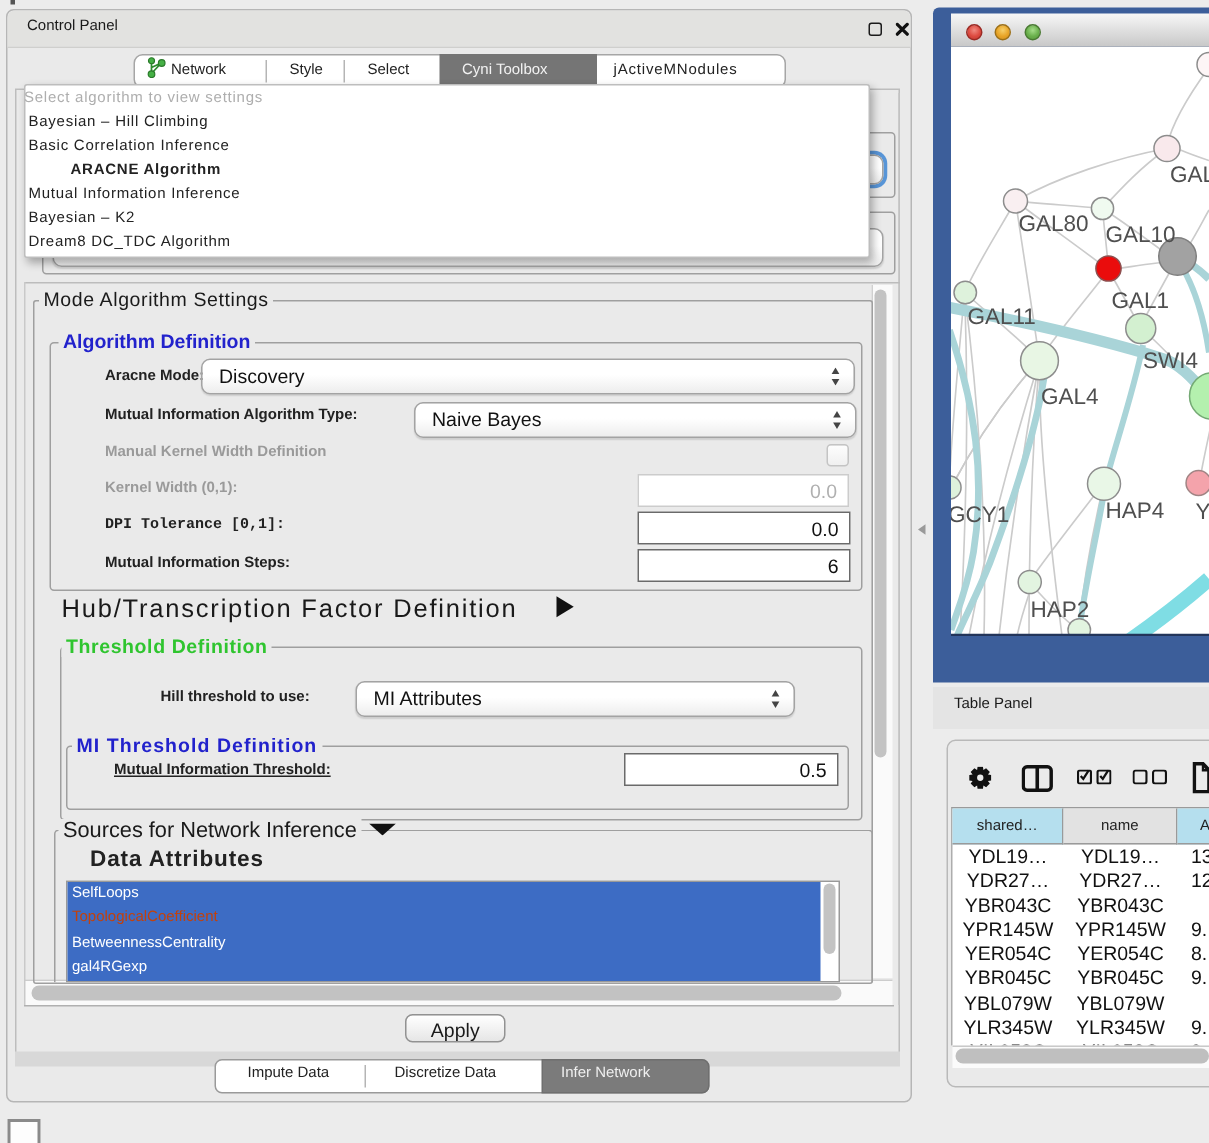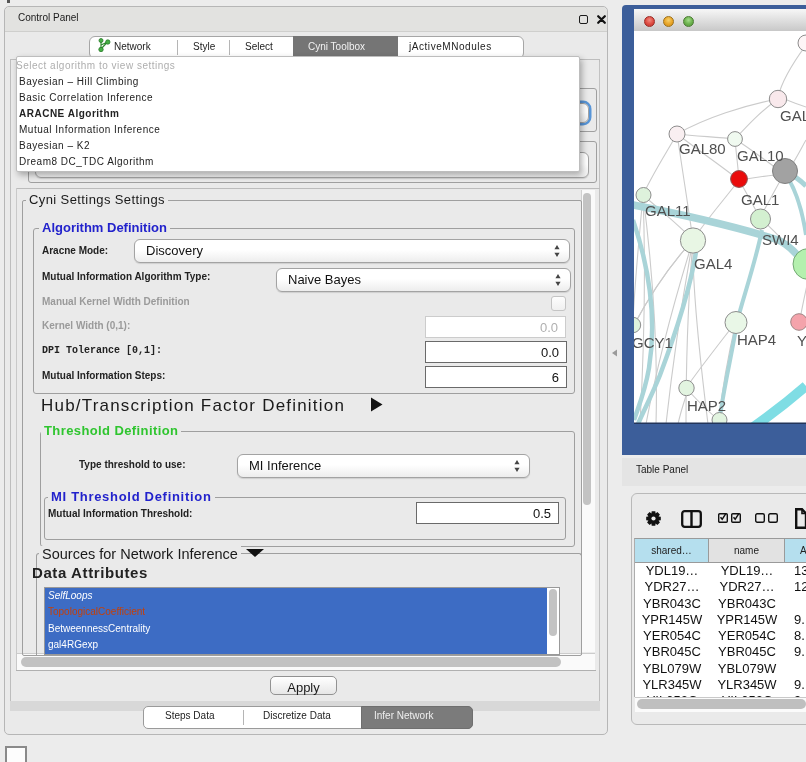--- a/index.html
+++ b/index.html
@@ -1,18 +1,18 @@
 <!DOCTYPE html>
 <html><head><meta charset="utf-8">
 <style>
 html,body{margin:0;padding:0;}
 body{width:806px;height:762px;background:#ececec;font-family:"Liberation Sans",sans-serif;position:relative;overflow:hidden;}
 .abs{position:absolute;}
 .lbl{position:absolute;font-size:10px;color:#222;white-space:nowrap;}
-.b{font-weight:bold;}
+.b{font-weight:bold;margin-left:28px;}
 .combo{position:absolute;border:1px solid #a3a3a3;border-radius:6px;background:linear-gradient(#ffffff,#ffffff 45%,#ededed);box-shadow:0 1px 1px rgba(0,0,0,0.12);}
 .combo .ct{position:absolute;left:11px;top:3px;font-size:13px;color:#111;}
 .carr{position:absolute;right:9px;top:50%;width:6px;height:12px;margin-top:-6px;}
 .field{position:absolute;background:#fff;border:1px solid #6a6a6a;font-size:13px;color:#111;text-align:right;}
 .fv{position:absolute;right:7px;top:3px;font-size:13px;}
 .group{position:absolute;border:1px solid #9f9f9f;border-radius:3px;}
 .gtitle{position:absolute;top:-8px;font-size:13px;background:#eaeaea;padding:0 3px;white-space:nowrap;}
 </style></head>
 <body>
 
@@ -40,21 +40,21 @@
 <div class="abs" style="left:581px;top:190px;width:14px;height:462px;background:#fafafa;border-left:1px solid #d0d0d0;box-sizing:border-box;"></div>
 <div class="abs" style="left:583px;top:193px;width:8px;height:312px;background:#c3c3c3;border-radius:4px;"></div>
 <div class="abs" style="left:599px;top:62px;width:1px;height:608px;background:#c2c2c2;"></div>
 <div class="abs" style="left:16px;top:653px;width:579px;height:17px;background:#fafafa;border-top:1px solid #cccccc;box-sizing:border-box;"></div>
 <div class="abs" style="left:21px;top:657px;width:540px;height:10px;background:#c2c2c2;border-radius:5px;"></div>
 <div class="abs" style="left:16px;top:670px;width:580px;height:1px;background:#b0b0b0;"></div>
 
 <div class="abs" style="left:16px;top:188px;width:584px;height:1px;background:#bcbcbc;"></div>
 <div class="abs" style="left:16px;top:188px;width:1px;height:482px;background:#c9c9c9;"></div>
 <div class="group" style="left:22px;top:200px;width:558px;height:454px;border-radius:2px;"></div>
-<div class="gtitle" style="left:26px;top:192px;color:#1a1a1a;letter-spacing:0.4px;">Cyni Settings Settings</div>
+<div class="gtitle" style="left:26px;top:192px;color:#1a1a1a;letter-spacing:0.4px;">Mode Algorithm Settings</div>
 
 <div class="group" style="left:33px;top:228px;width:540px;height:164px;"></div>
 <div class="gtitle" style="left:39px;top:220px;color:#2222cc;font-weight:bold;">Algorithm Definition</div>
 
 <div class="lbl b" style="left:42px;top:245px;">Aracne Mode:</div>
 <div class="combo" style="left:134px;top:239px;width:434px;height:22px;">
     <span class="ct">Discovery</span>
     <svg class="carr" viewBox="0 0 7 14">
       <path d="M3.5 0 L6.5 5 H0.5 Z" fill="#444"></path>
       <path d="M3.5 14 L6.5 9 H0.5 Z" fill="#444"></path>
@@ -89,57 +89,57 @@
   </div>
 
 <div class="lbl" style="left:41px;top:396px;font-size:17px;letter-spacing:1.2px;color:#1a1a1a;">Hub/Transcription Factor Definition</div>
 <svg class="abs" style="left:369px;top:397px;" width="15" height="15" viewBox="0 0 15 15">
     <path d="M2 0.5 L13.5 7.5 L2 14.5 Z" fill="#111"></path>
   </svg>
 
 <div class="group" style="left:40px;top:431px;width:533px;height:114px;"></div>
 <div class="gtitle" style="left:41px;top:423px;color:#2fc52f;font-weight:bold;letter-spacing:0.4px;">Threshold Definition</div>
 
-<div class="lbl b" style="left:79px;top:459px;">Type threshold to use:</div>
+<div class="lbl b" style="left:79px;top:459px;">Hill threshold to use:</div>
 <div class="combo" style="left:237px;top:454px;width:291px;height:22px;">
-    <span class="ct">MI Inference</span>
+    <span class="ct">MI Attributes</span>
     <svg class="carr" viewBox="0 0 7 14">
       <path d="M3.5 0 L6.5 5 H0.5 Z" fill="#444"></path>
       <path d="M3.5 14 L6.5 9 H0.5 Z" fill="#444"></path>
     </svg>
   </div>
 
 <div class="group" style="left:44px;top:497px;width:520px;height:41px;"></div>
 <div class="gtitle" style="left:48px;top:489px;color:#2222cc;font-weight:bold;letter-spacing:0.7px;">MI Threshold Definition</div>
-<div class="lbl b" style="left:48px;top:508px;">Mutual Information Threshold:</div>
+<div class="lbl b" style="left:48px;top:508px;text-decoration:underline;">Mutual Information Threshold:</div>
 <div class="field" style="left:416px;top:502px;width:143px;height:22px;box-sizing:border-box;">
     <span class="fv" style="color:#111;">0.5</span>
   </div>
 
 <div class="group" style="left:36px;top:553px;width:544px;height:101px;border-bottom:none;border-radius:3px 3px 0 0;"></div>
 <div class="gtitle" style="left:39px;top:546px;color:#1a1a1a;font-size:14.5px;">Sources for Network Inference</div>
 <svg class="abs" style="left:246px;top:549px;" width="18" height="8" viewBox="0 0 18 8">
     <path d="M0 0 H18 L9 8 Z" fill="#111"></path>
   </svg>
 <div class="lbl b" style="left:32px;top:564px;font-size:15px;letter-spacing:0.6px;">Data Attributes</div>
 
 <div class="abs" style="left:44px;top:587px;width:516px;height:68px;background:#fff;border:1px solid #999;box-sizing:border-box;"></div>
 <div class="abs" style="left:45px;top:588px;width:502px;height:66px;background:#3d6cc4;"></div>
-<div class="lbl" style="left:48px;top:590px;color:#fff;font-style:italic;">SelfLoops</div>
+<div class="lbl" style="left:48px;top:590px;color:#fff;">SelfLoops</div>
 <div class="lbl" style="left:48px;top:606px;color:#c2410c;">TopologicalCoefficient</div>
 <div class="lbl" style="left:48px;top:623px;color:#fff;">BetweennessCentrality</div>
 <div class="lbl" style="left:48px;top:639px;color:#fff;">gal4RGexp</div>
 <div class="abs" style="left:549px;top:589px;width:8px;height:47px;background:#c3c3c3;border-radius:4px;"></div>
 
 <div class="abs" style="left:270px;top:676px;width:67px;height:19px;background:linear-gradient(#ffffff,#e6e6e6);border:1px solid #929292;border-radius:5px;box-sizing:border-box;text-align:center;"><span style="font-size:13px;color:#1a1a1a;position:relative;top:0.5px;">Apply</span></div>
 
 <div class="abs" style="left:143px;top:706px;width:330px;height:23px;background:#fff;border:1px solid #9a9a9a;border-radius:5px;box-sizing:border-box;"></div>
 <div class="abs" style="left:361px;top:706px;width:112px;height:23px;background:#7b7b7b;border:1px solid #6f6f6f;border-radius:0 5px 5px 0;box-sizing:border-box;"></div>
 <div class="abs" style="left:243px;top:710px;width:1px;height:15px;background:#b5b5b5;"></div>
-<div class="lbl" style="left:165px;top:710px;">Steps Data</div>
+<div class="lbl" style="left:165px;top:710px;">Impute Data</div>
 <div class="lbl" style="left:263px;top:710px;">Discretize Data</div>
 <div class="lbl" style="left:374px;top:710px;color:#efefef;">Infer Network</div>
 
 <div class="abs" style="left:5px;top:746px;width:18px;height:16px;background:#fdfdfd;border:2px solid #8a8a8a;"></div>
 
 <div class="abs" style="z-index:40;left:0;top:0;">
 <div class="abs" style="left:16px;top:56px;width:564px;height:116px;background:#fff;border:1px solid #bdbdbd;border-radius:2px;box-shadow:2px 3px 6px rgba(0,0,0,0.3);box-sizing:border-box;"></div>
 <div class="lbl" style="left:16px;top:60px;width:564px;text-align:left;color:#aeaeae;letter-spacing:0.5px;">Select algorithm to view settings</div>
 <div class="lbl" style="left:19px;top:76px;letter-spacing:0.5px;">Bayesian – Hill Climbing</div>
 <div class="lbl" style="left:19px;top:92px;letter-spacing:0.5px;">Basic Correlation Inference</div>

